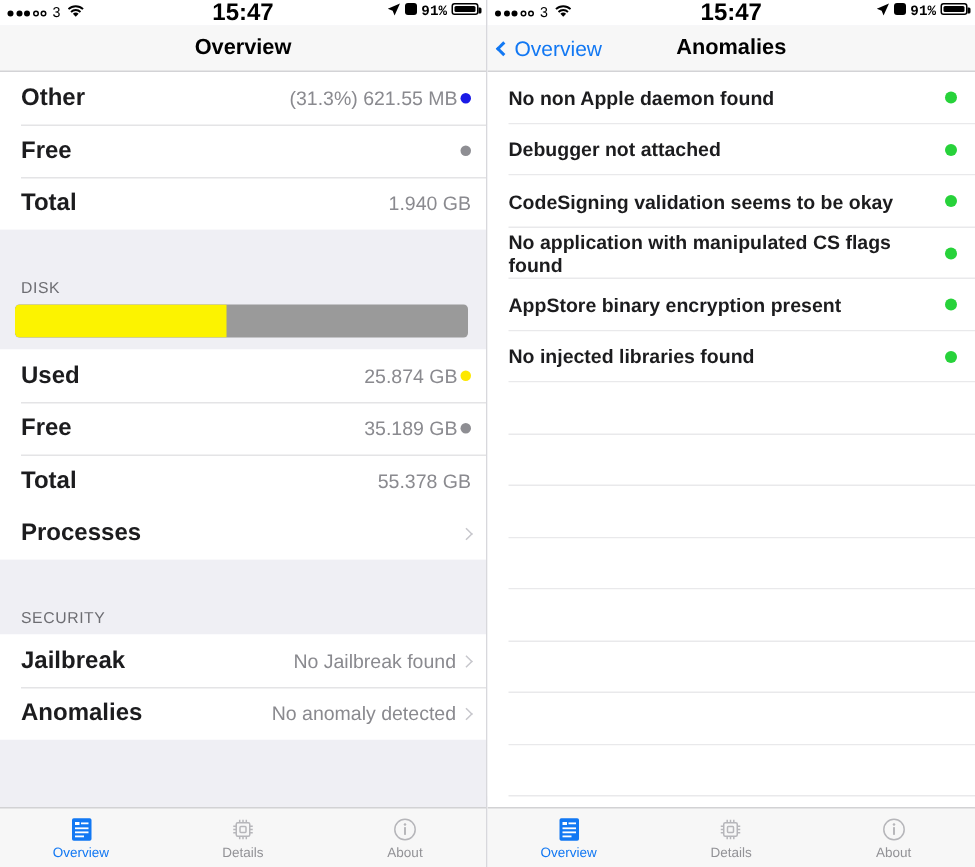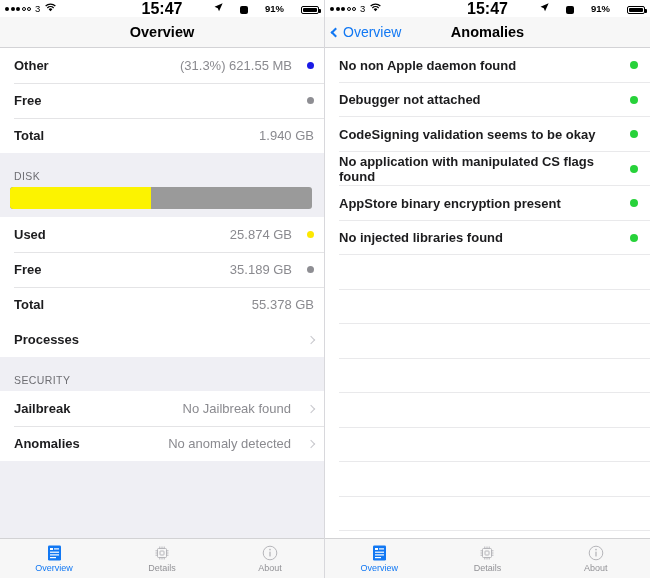--- a/index.html
+++ b/index.html
@@ -14,21 +14,21 @@
   .statusbar { height:17px; flex:0 0 17px; background:#fff; display:flex; align-items:center;
     padding:0 5px; font-size:10px; color:#000; position:relative; }
   .sb-left { display:flex; align-items:center; gap:2px; }
   .sb-dots { display:flex; align-items:center; gap:1.5px; }
   .dot-f { width:4px; height:4px; border-radius:50%; background:#000; }
   .dot-e { width:4px; height:4px; border-radius:50%; border:1px solid #000; background:transparent; }
   .sb-carrier { font-size:9.5px; margin-left:2px; letter-spacing:0; }
   .wifi { margin-left:3px; display:inline-block; }
   .sb-center { position:absolute; left:0; right:0; text-align:center; font-size:16px;
     font-weight:bold; letter-spacing:0; pointer-events:none; }
-  .sb-right { margin-left:auto; display:flex; align-items:flex-end; gap:17px; z-index:2; }
+  .sb-right { margin-left:auto; display:flex; align-items:flex-start; gap:3px; z-index:2;font-family:Liberation Mono, monospace; }
   .loc-arrow { display:inline-block; }
   .lock-sq { width:8px; height:8px; background:#000; border-radius:2px; display:inline-block; }
   .batt-pct { font-size:9.5px; font-weight:bold; }
   .batt { width:18px; height:8px; border:1px solid #000; border-radius:2px; position:relative;
     display:inline-block; }
   .batt::after { content:""; position:absolute; right:-2.5px; top:2px; width:1.5px; height:4px;
     background:#000; border-radius:0 1px 1px 0; }
   .batt-fill { position:absolute; left:1px; top:1px; bottom:1px; width:88%; background:#000; border-radius:1px; }
 
   
@@ -36,29 +36,29 @@
     display:flex; align-items:center; border-bottom:1px solid #d3d3d6; }
   .nav-title { position:absolute; left:0; right:0; text-align:center; font-size:14.5px;
     font-weight:bold; color:#000; }
   .nav-back { display:flex; align-items:center; gap:3px; padding-left:7px; color:#1278F3;
     font-size:14px; z-index:2; cursor:pointer; }
   .chev-back { width:7px; height:7px; border-left:2px solid #1278F3; border-bottom:2px solid #1278F3;
     transform:rotate(45deg); display:inline-block; margin-right:1px; }
 
   
   .table { flex:1 1 auto; overflow:hidden; background:#EFEFF4; }
-  .sec-header { height:34px; background:#EFEFF4; display:flex; align-items:flex-end;
+  .sec-header { height:50px; background:#EFEFF4; display:flex; align-items:flex-end;
     padding:0 0 5px 14px; font-size:10.5px; color:#6D6D72; letter-spacing:0.4px; }
   .rows { background:#fff; }
   .row { height:35px; display:flex; align-items:center; padding:0 10px 0 14px;
     background:#fff; position:relative; }
   .row + .row::before { content:""; position:absolute; left:14px; right:0; top:0;
     height:1px; background:#e4e4e6; }
-  .row-label { font-size:13px; color:#1c1c1e; font-weight:bold; }
-  .row-right { margin-left:auto; display:flex; align-items:center; gap:15px;text-align:right; }
+  .row-label { font-size:16px; color:#1c1c1e; font-weight:bold; }
+  .row-right { margin-left:auto; display:flex; align-items:center; gap:2px;text-align:right; }
   .row-value { font-size:13px; color:#8a8a8f; }
   .bullet { width:7px; height:7px; border-radius:50%; display:inline-block; flex:0 0 7px; }
   .chev { width:6px; height:6px; border-top:1.6px solid #c7c7cc; border-right:1.6px solid #c7c7cc;
     transform:rotate(45deg); display:inline-block; margin-left:2px; }
 
   
   .bar-wrap { background:#EFEFF4; padding:0 12px 8px 10px; }
   .bar { height:22px; background:#9a9a9a; border-radius:3px; overflow:hidden; }
   .bar-fill { height:100%; border-radius:3px 0 0 3px; }
 

